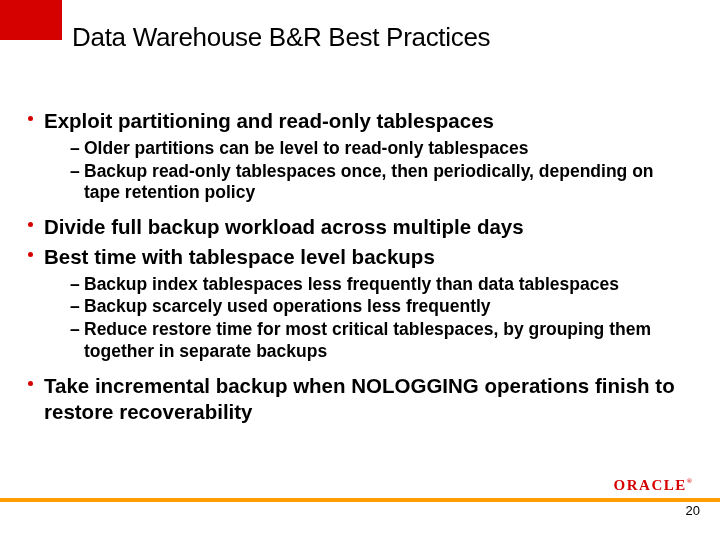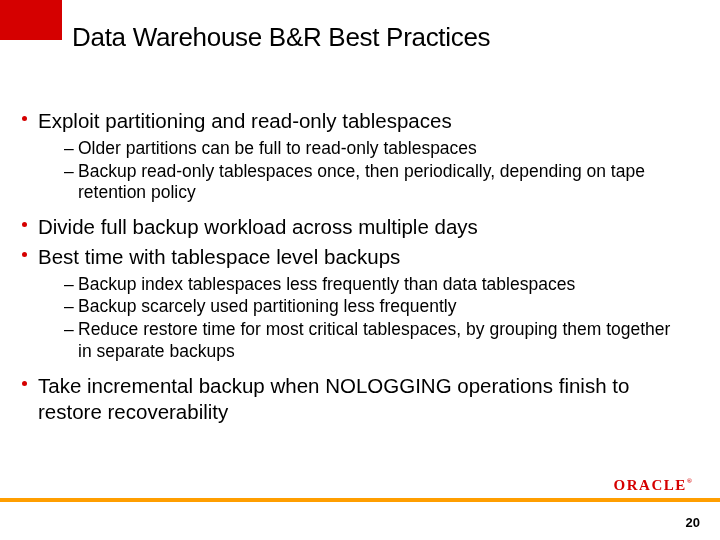--- a/index.html
+++ b/index.html
@@ -24,22 +24,23 @@
     top: 22px;
     left: 72px;
     font-size: 26px;
     font-weight: normal;
     color: #000;
     letter-spacing: -0.3px;
   }
   .content {
     position: absolute;
     top: 108px;
-    left: 18px;
+    left: 24px;
     right: 34px;
+    font-weight: bold;
   }
   .l1 {
     font-size: 20.5px;
     color: #000;
     line-height: 1.25;
     margin-bottom: 4px;
     position: relative;
     padding-left: 20px;
   }
   .l1 .bullet {
@@ -87,43 +88,43 @@
     color: #d50000;
   }
   .logo sup {
     font-size: 7px;
     vertical-align: top;
     letter-spacing: 0;
   }
   .pagenum {
     position: absolute;
     right: 20px;
-    bottom: 10px;
+    bottom: 22px;
     font-size: 13px;
-    font-weight: bold;
+    font-weight: normal;
     color: #000;
   }
 </style>
 </head>
 <body>
 
 <div class="red-block"></div>
 
 <div class="title">Data Warehouse B&amp;R Best Practices</div>
 
 <div class="content">
 
   <div class="l1">
     <span class="bullet"></span>
     <span>Exploit partitioning and read-only tablespaces</span>
   </div>
   <div class="l2-group">
     <div class="l2">
       <span class="dash">–</span>
-      <span>Older partitions can be full to read-only tablespaces</span>
+      <span>Older partitions can be level to read-only tablespaces</span>
     </div>
     <div class="l2">
       <span class="dash">–</span>
       <span>Backup read-only tablespaces once, then periodically, depending on tape retention policy</span>
     </div>
   </div>
 
   <div class="l1">
     <span class="bullet"></span>
     <span>Divide full backup workload across multiple days</span>
@@ -132,21 +133,21 @@
     <span class="bullet"></span>
     <span>Best time with tablespace level backups</span>
   </div>
   <div class="l2-group">
     <div class="l2">
       <span class="dash">–</span>
       <span>Backup index tablespaces less frequently than data tablespaces</span>
     </div>
     <div class="l2">
       <span class="dash">–</span>
-      <span>Backup scarcely used partitioning less frequently</span>
+      <span>Backup scarcely used operations less frequently</span>
     </div>
     <div class="l2">
       <span class="dash">–</span>
       <span>Reduce restore time for most critical tablespaces, by grouping them together in separate backups</span>
     </div>
   </div>
 
   <div class="l1">
     <span class="bullet"></span>
     <span>Take incremental backup when NOLOGGING operations finish to restore recoverability</span>

